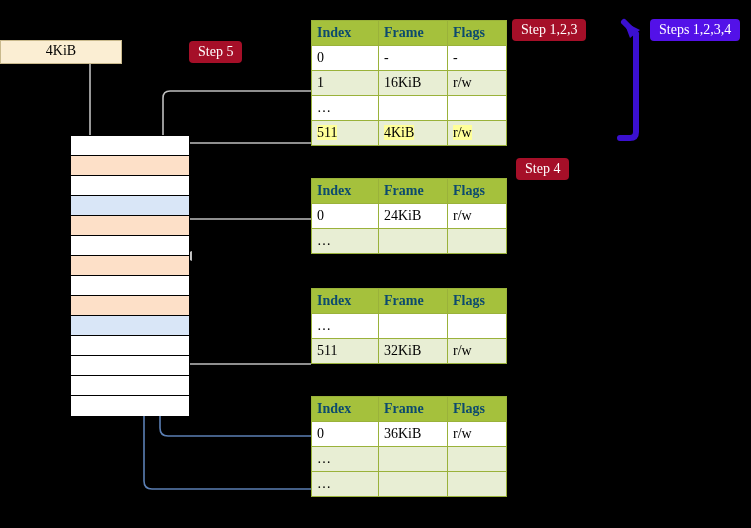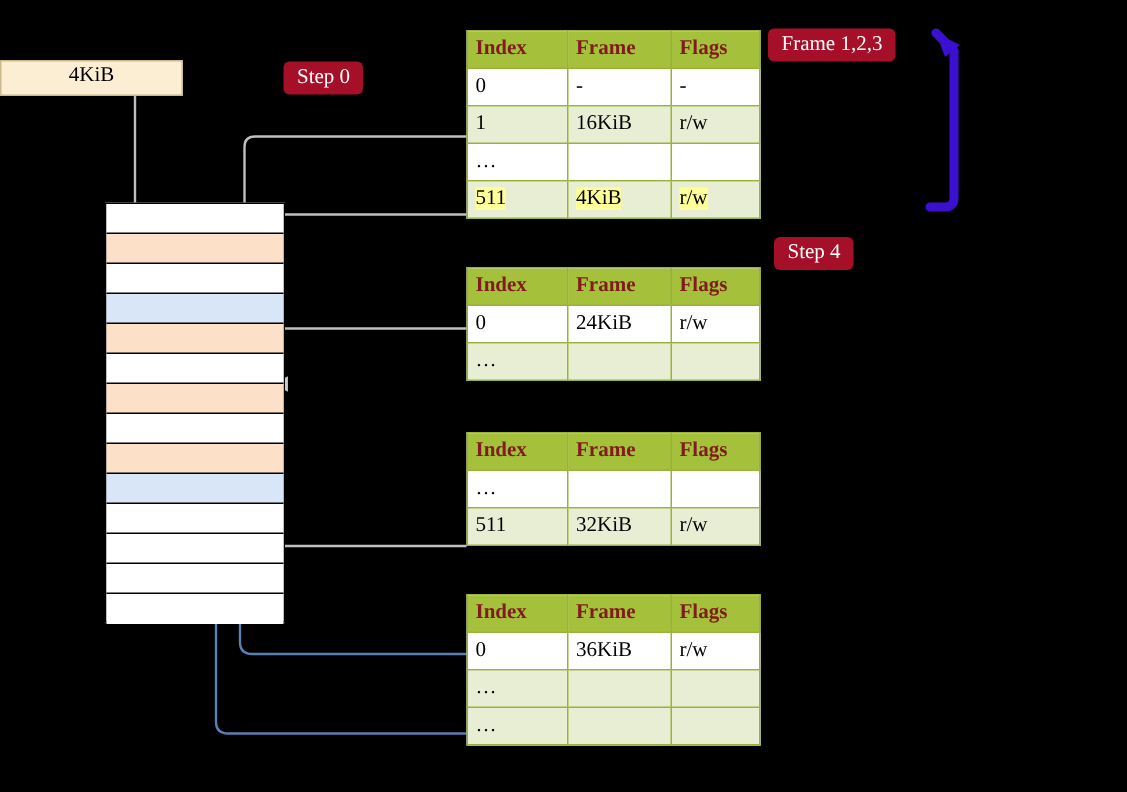--- a/index.html
+++ b/index.html
@@ -24,21 +24,21 @@
   .memrow{height:20px;border-bottom:1px solid #000;box-sizing:border-box;}
   .memrow:last-child{border-bottom:none;}
 
   
   .ptable{position:absolute;border-collapse:collapse;
           border:1px solid #333;background:#fff;}
   .ptable td,.ptable th{border:1px solid #9ab23a;
         font-size:14px;line-height:18px;padding:3px 5px;
         font-family:"Liberation Serif",serif;text-align:left;
         vertical-align:top;}
-  .ptable th{background:#a5c13c;color:#7f1d1d;font-weight:bold;}
+  .ptable th{background:#a5c13c;color:#0c4a6e;font-weight:bold;}
   .ptable td{color:#000;}
   .ptable tr.alt td{background:#e8eed4;}
   .ptable tr.plain td{background:#fff;}
   .c-idx{width:56px;}
   .c-frm{width:58px;}
   .c-flg{width:48px;}
   .hl{background:#ffff99;}
   .ptable td.em{height:18px;}
 
   svg.wires{position:absolute;left:0;top:0;width:751px;height:528px;
@@ -102,31 +102,34 @@
       <path d="M636,34 L624,22" stroke="#3b10d0" stroke-width="6" fill="none" stroke-linecap="round"></path>
       <path d="M624,22 L630,38 L640,30 Z" fill="#3b10d0"></path>
     </g>
   </svg>
 
   <div class="kbox" style="left:0px;top:40px;width:120px;height:22px;">
     <span>4KiB</span>
   </div>
 
   <div class="badge red" style="left:189px;top:41px;">
-    <span>Step 0</span>
+    <span>Step 5</span>
   </div>
 
   <div class="badge red" style="left:516px;top:158px;text-align:right;">
     <span>Step 4</span>
   </div>
 
   <div class="badge red" style="left:512px;top:19px;">
-    <span>Frame 1,2,3</span>
-  </div>
-
+    <span>Step 1,2,3</span>
+  </div>
+
+  <div class="badge blue" style="left:650px;top:19px;">
+    <span>Steps 1,2,3,4</span>
+  </div>
 
   <div class="mem" id="mem-col">
       <div class="memrow" style="background: rgb(255, 255, 255);"></div>
       <div class="memrow" style="background: rgb(253, 224, 200);"></div>
       <div class="memrow" style="background: rgb(255, 255, 255);"></div>
       <div class="memrow" style="background: rgb(217, 230, 247);"></div>
       <div class="memrow" style="background: rgb(253, 224, 200);"></div>
       <div class="memrow" style="background: rgb(255, 255, 255);"></div>
       <div class="memrow" style="background: rgb(253, 224, 200);"></div>
       <div class="memrow" style="background: rgb(255, 255, 255);"></div>

